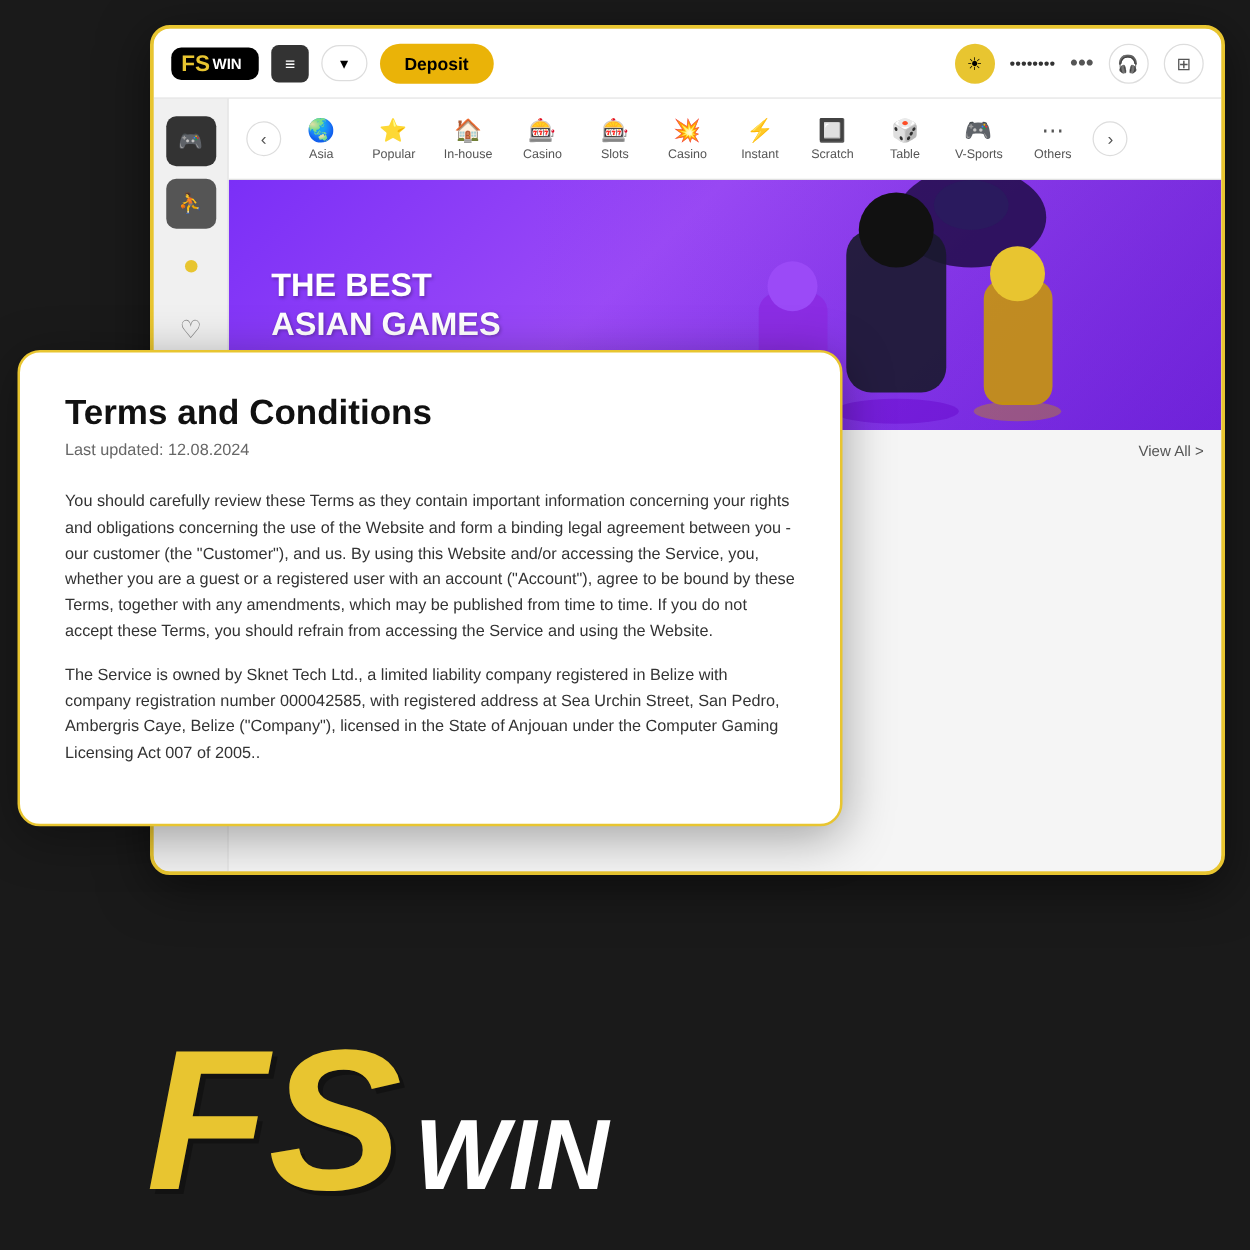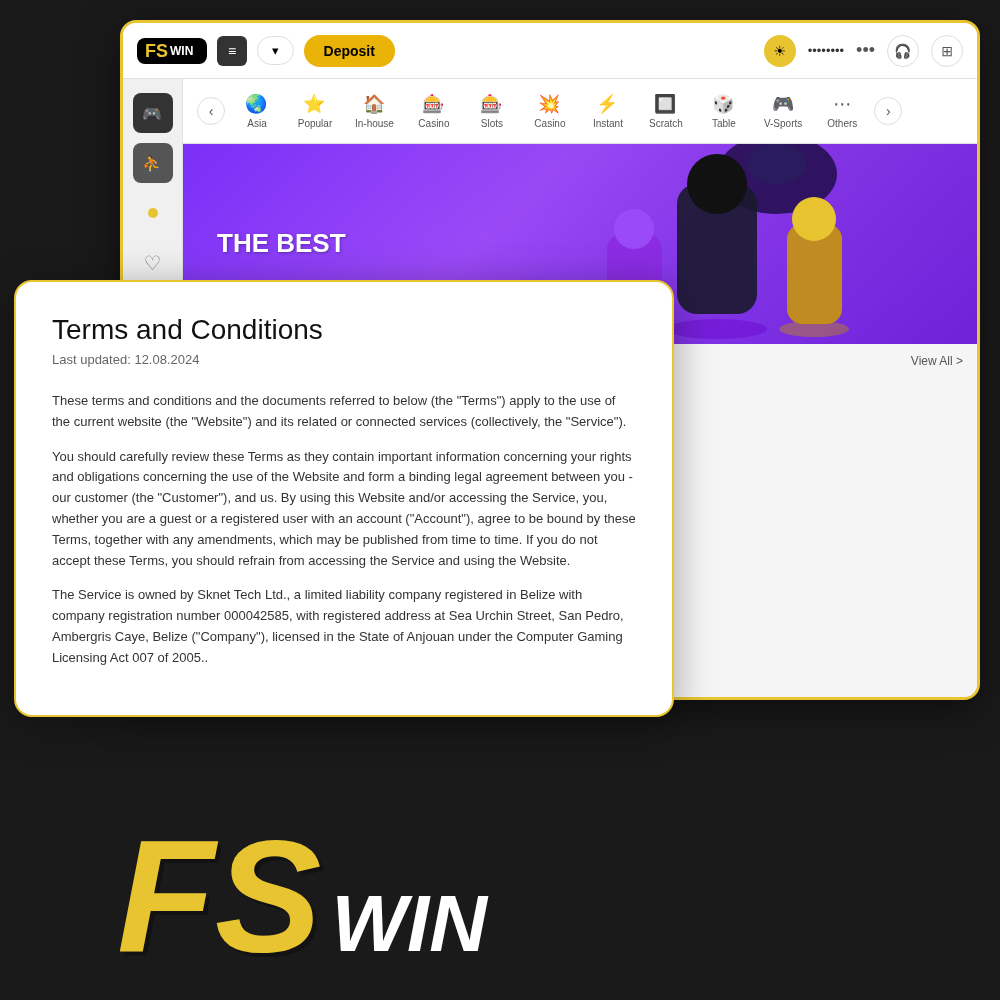--- a/index.html
+++ b/index.html
@@ -362,21 +362,21 @@
       background: #fff;
       border-radius: 18px;
       border: 2px solid #e8c530;
       box-shadow: 0 8px 40px rgba(0,0,0,0.35);
       padding: 32px 36px;
       z-index: 100;
     }
 
     .terms-title {
       font-size: 28px;
-      font-weight: 400;
+      font-weight: 700;
       color: #111;
       margin-bottom: 6px;
     }
 
     .terms-updated {
       font-size: 13px;
       color: #666;
       margin-bottom: 24px;
     }
 
@@ -504,20 +504,21 @@
       <div class="cat-item">
         <span class="cat-icon">⋯</span>
         <span class="cat-label">Others</span>
       </div>
       <div class="nav-arrow">›</div>
     </div>
 
     <div class="banner-area">
       <div class="banner-text">
         <div class="banner-title">THE BEST</div>
+        <div class="banner-title">ASIAN GAMES</div>
       </div>
       <div class="banner-characters">
 
         <svg width="500" height="200" viewBox="0 0 500 200">
 
           <ellipse cx="300" cy="30" rx="60" ry="40" fill="#1a0a3e" opacity="0.8"></ellipse>
           <ellipse cx="300" cy="20" rx="30" ry="20" fill="#2a1a5e"></ellipse>
 
           <rect x="200" y="40" width="80" height="130" rx="20" fill="#1a1a2e" opacity="0.9"></rect>
           <circle cx="240" cy="40" r="30" fill="#111111"></circle>
@@ -556,21 +557,20 @@
       </div>
     </div>
 
   </div>
 </div>
 
 <div class="terms-modal">
   <h1 class="terms-title">Terms and Conditions</h1>
   <p class="terms-updated">Last updated: 12.08.2024</p>
   <div class="terms-body">
-    <p>These terms and conditions and the documents referred to below (the "Terms") apply to the use of the current website (the "Website") and its related or connected services (collectively, the "Service").</p>
     <p>You should carefully review these Terms as they contain important information concerning your rights and obligations concerning the use of the Website and form a binding legal agreement between you - our customer (the "Customer"), and us. By using this Website and/or accessing the Service, you, whether you are a guest or a registered user with an account ("Account"), agree to be bound by these Terms, together with any amendments, which may be published from time to time. If you do not accept these Terms, you should refrain from accessing the Service and using the Website.</p>
     <p>The Service is owned by Sknet Tech Ltd., a limited liability company registered in Belize with company registration number 000042585, with registered address at Sea Urchin Street, San Pedro, Ambergris Caye, Belize ("Company"), licensed in the State of Anjouan under the Computer Gaming Licensing Act 007 of 2005..</p>
   </div>
 </div>
 
 <div class="fs-logo-large">
   <span class="fs-big">FS</span><span class="win-big">WIN</span>
 </div>
 
 </body></html>

